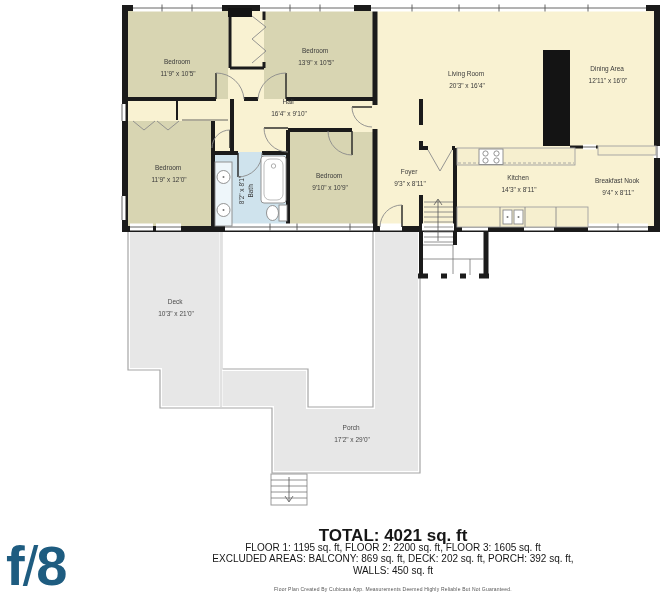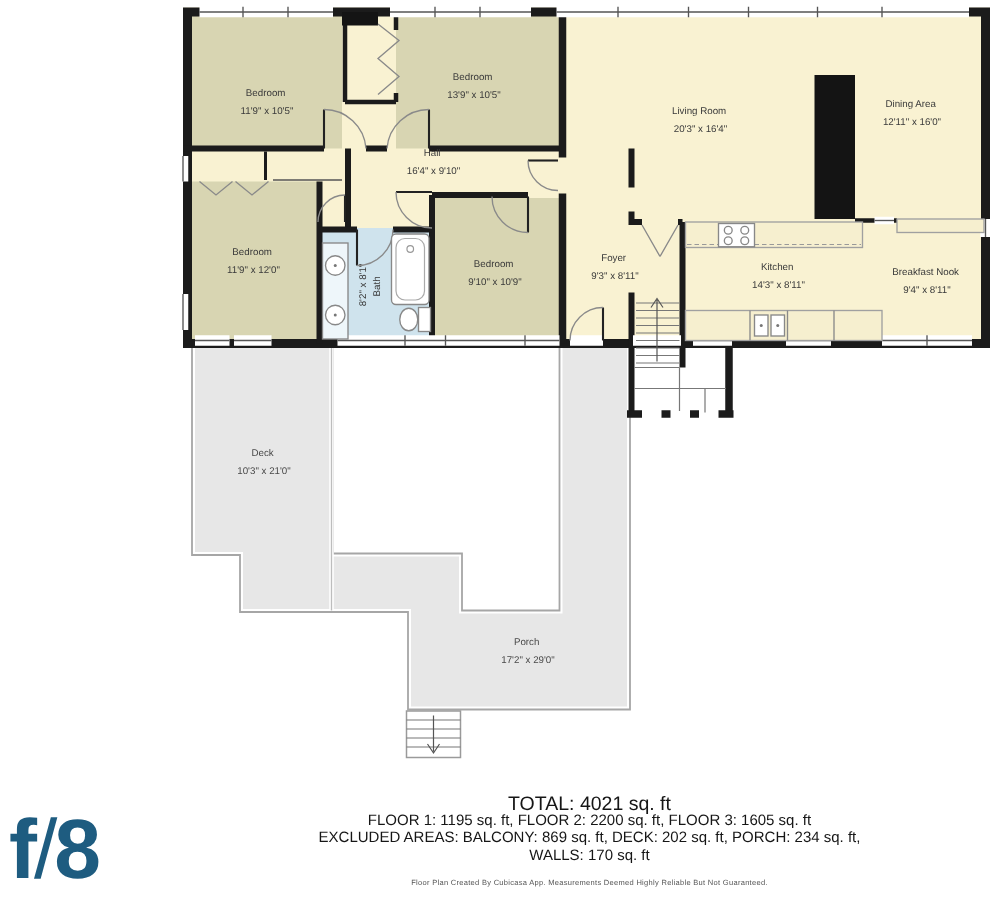--- a/index.html
+++ b/index.html
@@ -12,21 +12,21 @@
   .winline{stroke:#555;stroke-width:0.9px;fill:none;}
   .thin{stroke:#8a8a8a;stroke-width:0.9px;fill:none;}
   .leaf{stroke:#222;stroke-width:1.4px;fill:none;}
   .fixt{stroke:#888;stroke-width:0.9px;fill:#fff;}
   .steps{stroke:#777;stroke-width:0.8px;fill:none;}
   .room-label{font-size:6.5px;fill:#3a3a3a;text-anchor:middle;}
   .outdoor-label{font-size:6.5px;fill:#4a4a4a;text-anchor:middle;}
   
   .summary{position:absolute;left:122px;right:0;top:530px;text-align:center;
            color:#161616;font-size:10px;line-height:11.6px;}
-  .summary .total{font-weight:normal;font-size:13px;}
+  .summary .total{font-weight:bold;font-size:17px;}
   .disclaimer{font-size:5px;color:#555;margin-top:8px;letter-spacing:.2px;}
   .logo{position:absolute;left:6px;top:538px;font-size:56px;font-weight:bold;
         color:#1e5c80;line-height:1;letter-spacing:-2px;}
   .logo .slash{font-weight:400;}
 </style>
 </head>
 <body>
 
 <div class="page">
 
@@ -266,20 +266,20 @@
     <text class="outdoor-label">
       <tspan x="352" y="430">Porch</tspan>
       <tspan x="352" y="442">17'2" x 29'0"</tspan>
     </text>
   </g>
 </svg>
 
 <div class="summary">
   <div class="total">TOTAL: 4021 sq. ft</div>
   <div>FLOOR 1: 1195 sq. ft, FLOOR 2: 2200 sq. ft, FLOOR 3: 1605 sq. ft</div>
-  <div>EXCLUDED AREAS: BALCONY: 869 sq. ft, DECK: 202 sq. ft, PORCH: 234 sq. ft,</div>
-  <div>WALLS: 170 sq. ft</div>
+  <div>EXCLUDED AREAS: BALCONY: 869 sq. ft, DECK: 202 sq. ft, PORCH: 392 sq. ft,</div>
+  <div>WALLS: 450 sq. ft</div>
   <div class="disclaimer">Floor Plan Created By Cubicasa App. Measurements Deemed Highly Reliable But Not Guaranteed.</div>
 </div>
 
 <div class="logo"><span>f</span><span class="slash">/</span><span>8</span></div>
 
 </div>
 
 </body></html>

